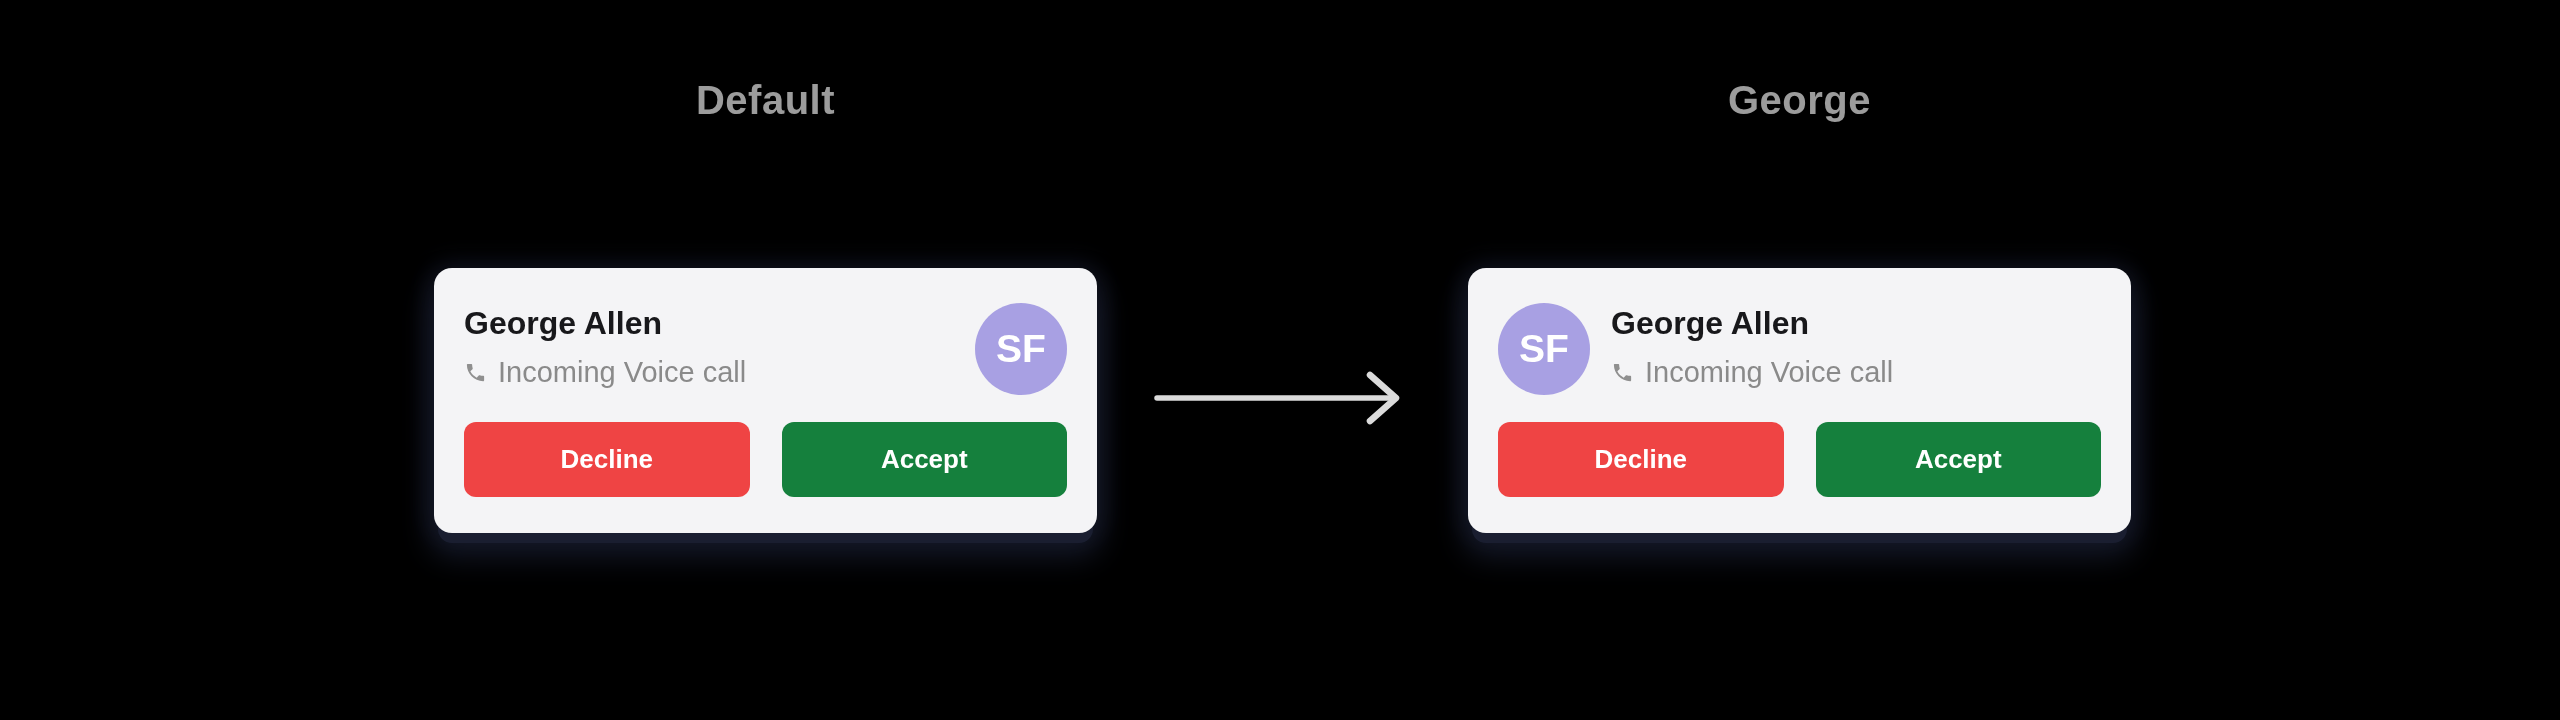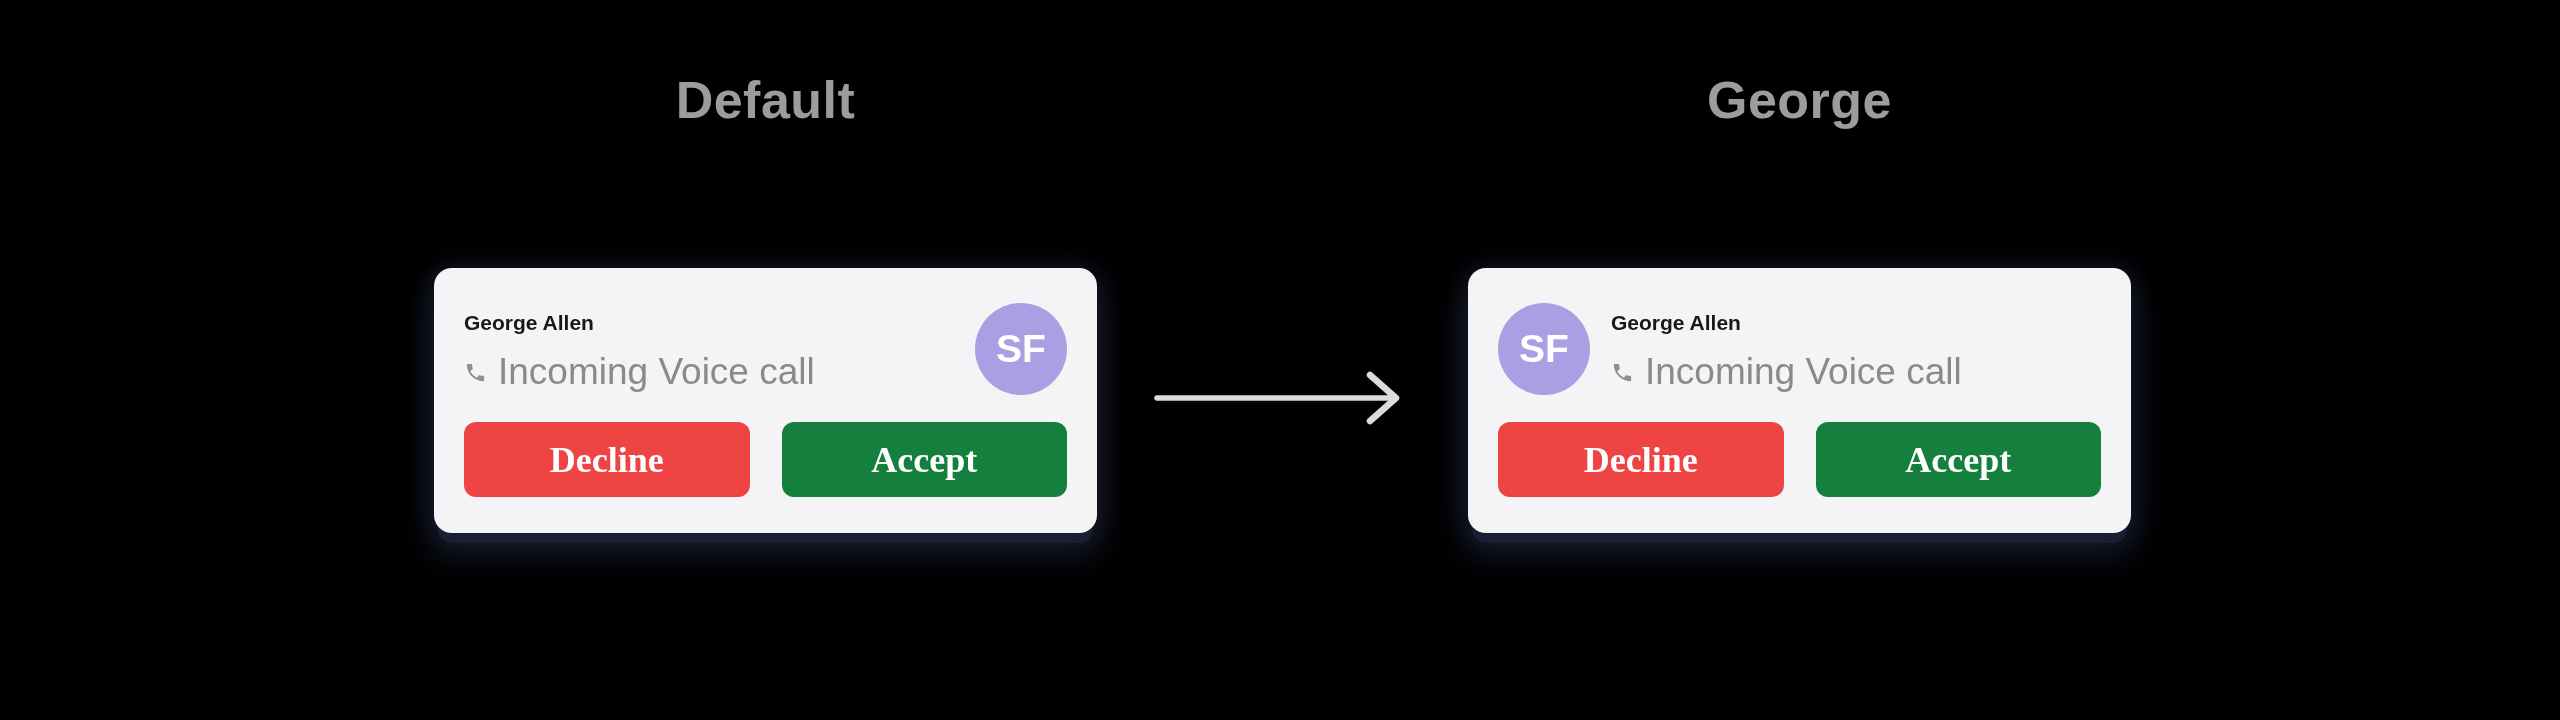--- a/index.html
+++ b/index.html
@@ -15,21 +15,21 @@
     background: #000000;
     overflow: hidden;
   }
 
   
   .section-label {
     position: absolute;
     top: 78px;
     width: 663px;
     text-align: center;
-    font-size: 52px;
+    font-size: 40px;
     font-weight: 700;
     line-height: 44px;
     color: #9C9C9C;
     letter-spacing: 0.5px;
   }
   .section-label.default { left: 434px; }
   .section-label.custom  { left: 1468px; }
 
   
   .card {
@@ -54,39 +54,39 @@
     align-items: flex-start;
     margin-top: 32px;
   }
   .card.custom .card-header { gap: 21px; }
 
   .caller-info { display: flex; flex-direction: column; }
   .card.default .caller-info { flex: 1; }
 
   .caller-name {
     margin-top: 4px;
-    font-size: 21px;
+    font-size: 32px;
     font-weight: 700;
     line-height: 38px;
     color: #18181B;
   }
   .call-status-row {
     display: flex;
     align-items: center;
     margin-top: 14px;
     gap: 11px;
   }
   .phone-icon {
     width: 23px;
     height: 23px;
     display: inline-flex;
     flex: none;
   }
   .call-status {
-    font-size: 37px;
+    font-size: 29px;
     line-height: 32px;
     color: #8A8A8A;
   }
 
   .avatar {
     flex: none;
     width: 92px;
     height: 92px;
     margin-top: 3px;
     border-radius: 50%;
@@ -108,22 +108,22 @@
     bottom: 36px;
     display: flex;
     gap: 32px;
   }
   .btn {
     flex: 1;
     height: 75px;
     border: none;
     border-radius: 12px;
     color: #FFFFFF;
-    font-family: Liberation Serif, serif;
-    font-size: 36px;
+    font-family: Liberation Sans, sans-serif;
+    font-size: 26px;
     font-weight: 700;
     cursor: pointer;
     display: flex;
     align-items: center;
     justify-content: center;
   }
   .btn-decline { background: #EF4444; }
   .btn-accept  { background: #15803d; }
 
   

